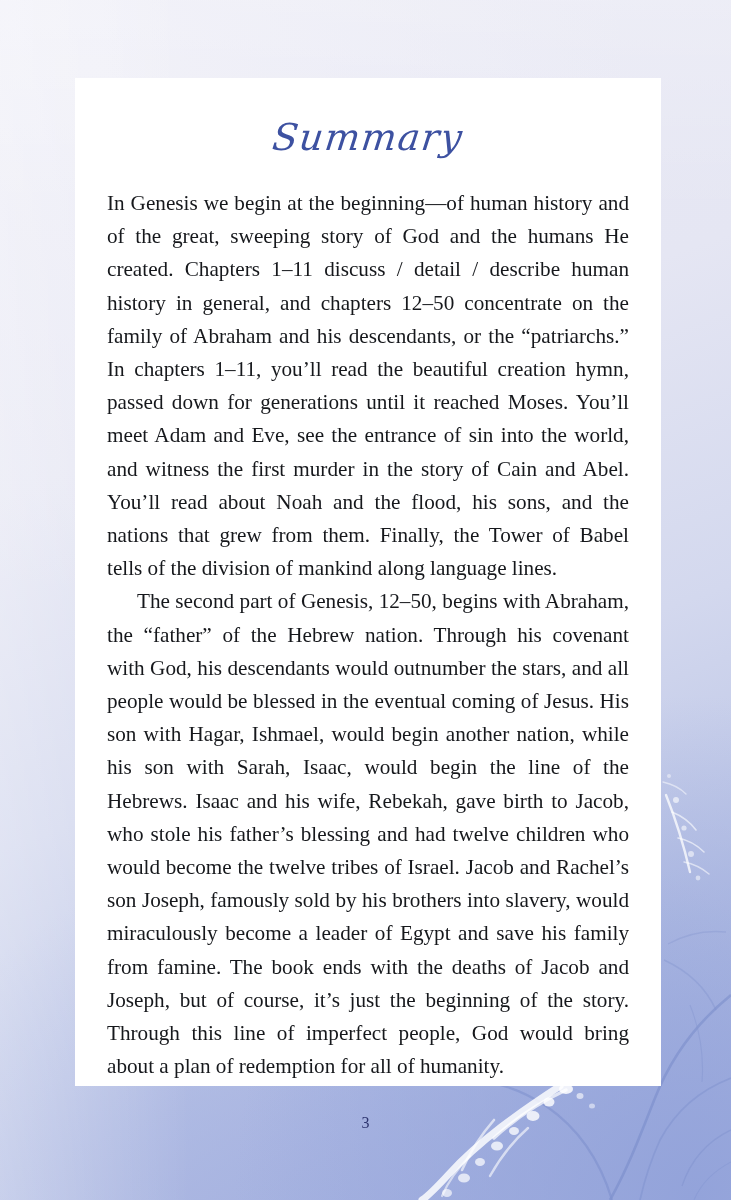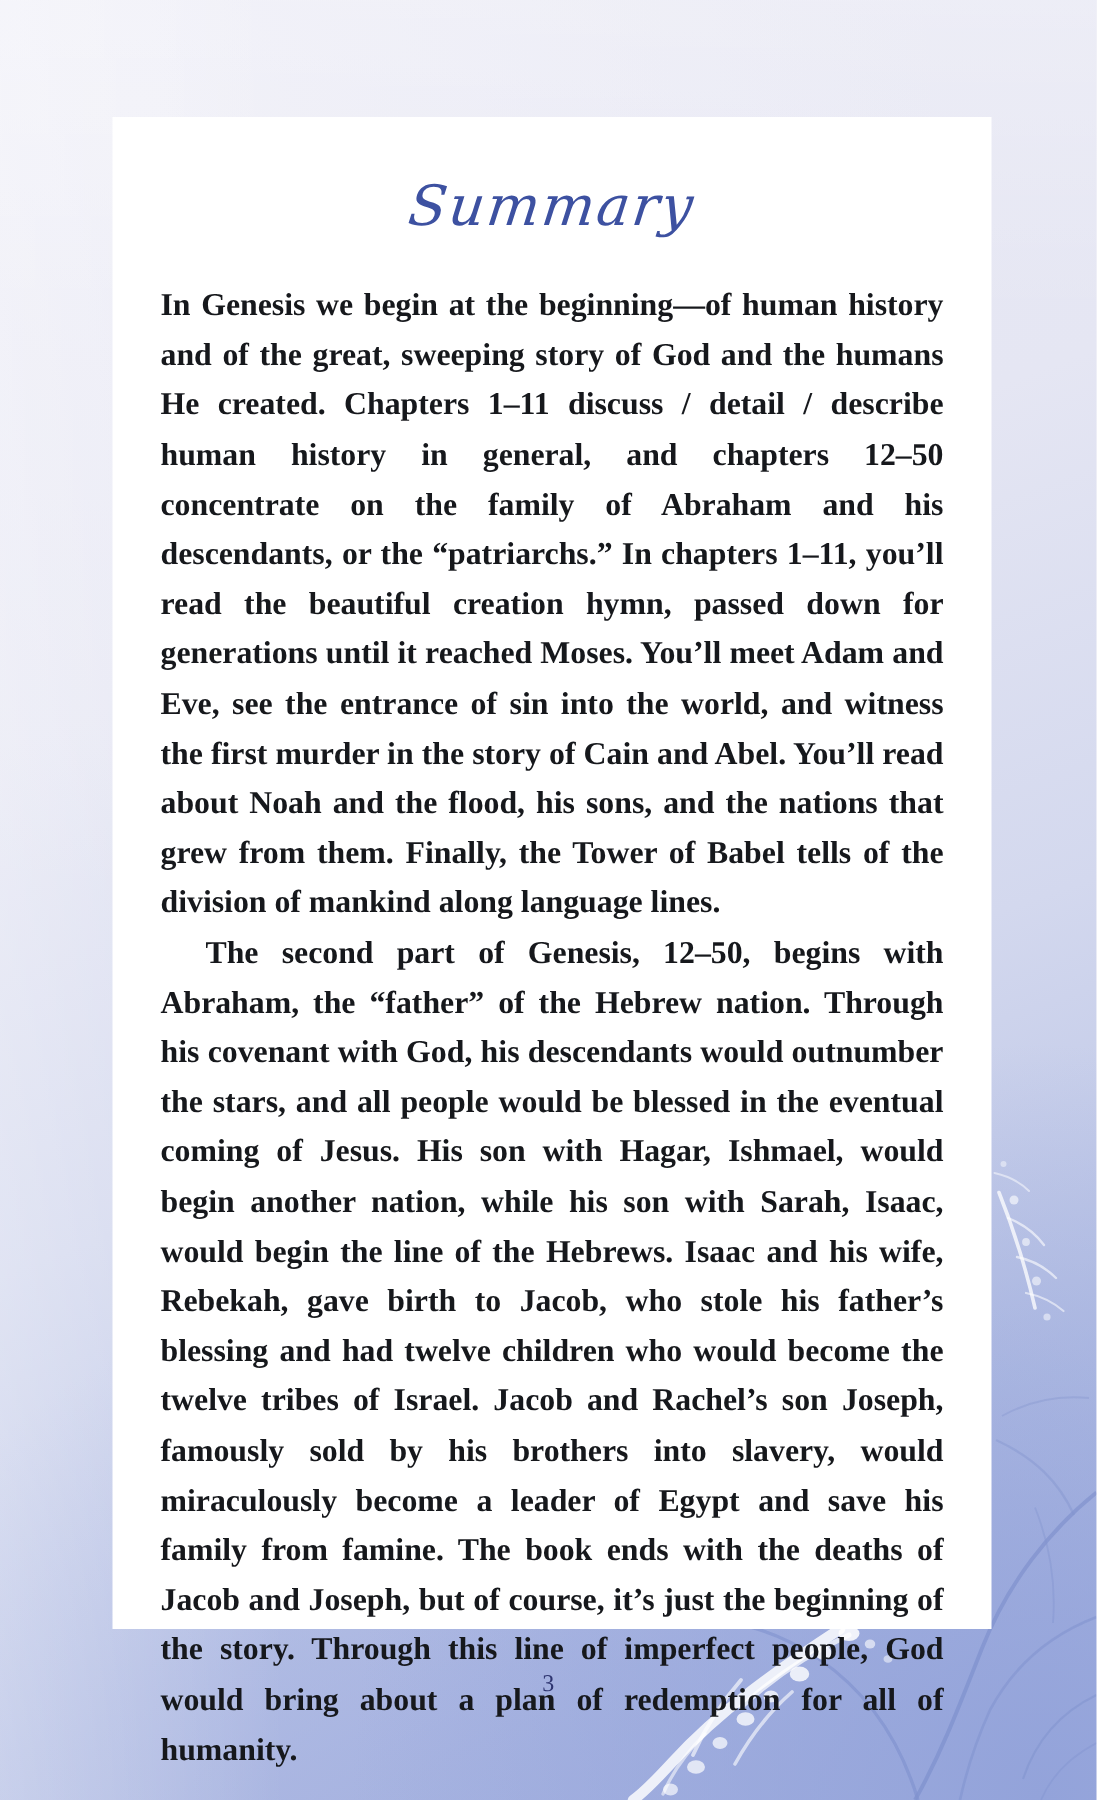--- a/index.html
+++ b/index.html
@@ -76,21 +76,21 @@
   #body-text {
     margin: 28px 32px 0 32px;
     font-size: 21.2px;
     line-height: 33.2px;
     color: #16181c;
     text-align: justify;
     text-justify: inter-word;
     hyphens: none;
   }
 
-  #body-text p { text-indent: 0; font-weight: bold; }
+  #body-text p { text-indent: 0; }
   #body-text p + p { text-indent: 30px; }
 
   
   #page-number {
     position: absolute;
     left: 0;
     top: 1114px;
     width: 731px;
     text-align: center;
     color: #2e3570;

